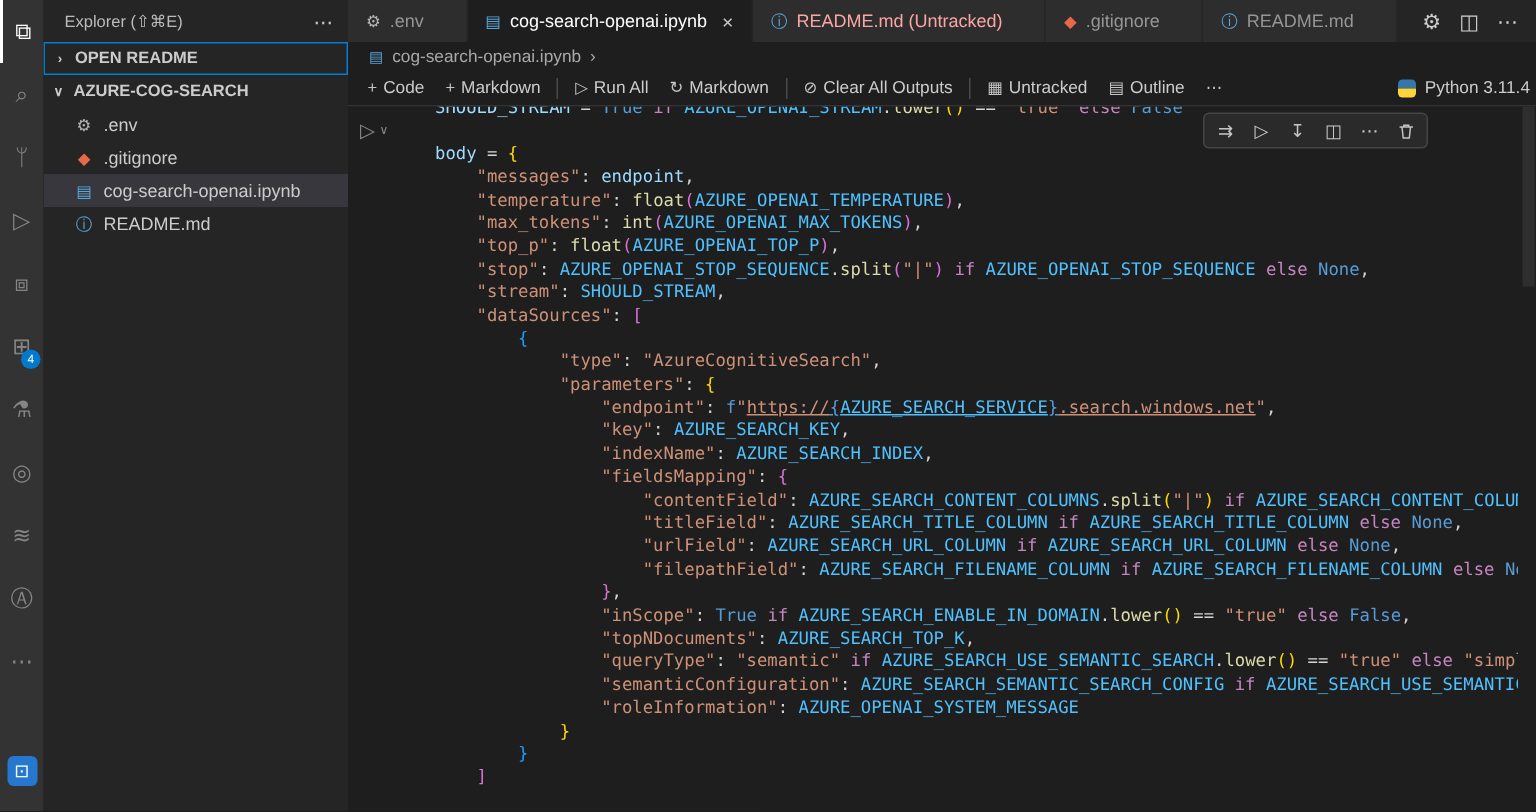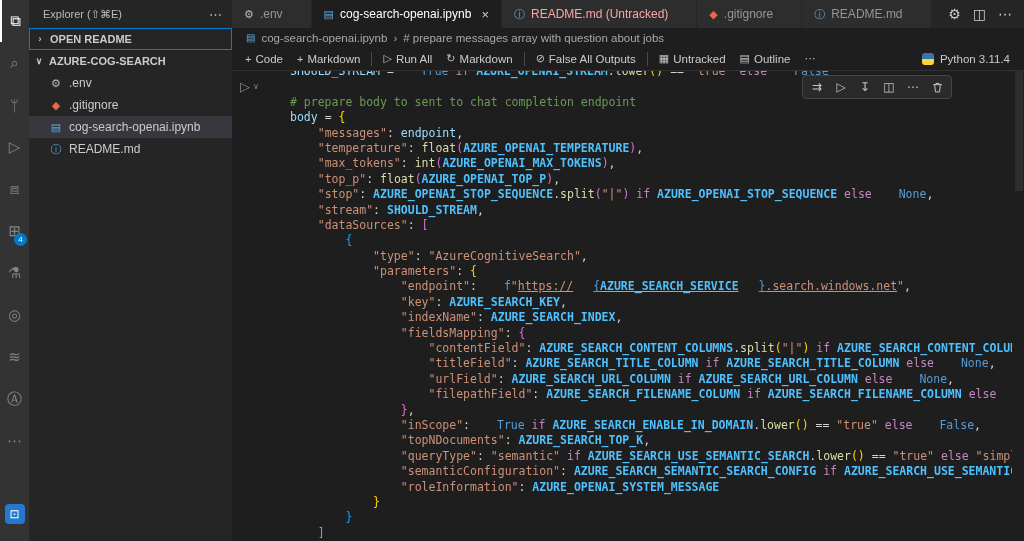--- a/index.html
+++ b/index.html
@@ -44,41 +44,41 @@
   .tab-actions span { cursor:pointer; }
 
   .breadcrumbs { height:19px; display:flex; align-items:center; gap:6px; padding-left:14px; color:#a9a9a9; font-size:11.5px; background:#1e1e1e; flex-shrink:0; white-space:nowrap; }
   .breadcrumbs .bicon { font-size:10px; color:#5aa7d7; }
   .breadcrumbs .bitem { cursor:pointer; }
 
   .nbtoolbar { height:24px; display:flex; align-items:center; padding-left:6px; background:#1e1e1e; border-bottom:1px solid #333333; flex-shrink:0; }
   .tbtn { display:flex; align-items:center; gap:4px; padding:0 7px; height:22px; color:#cccccc; font-size:11.5px; background:none; border:none; font-family:"Liberation Sans",sans-serif; cursor:pointer; white-space:nowrap; }
   .tglyph { font-size:11px; color:#c5c5c5; }
   .tsep { width:1px; height:14px; background:#4a4a4a; margin:0 4px; }
-  .kernel { margin-left:auto; display:flex; align-items:center; gap:6px; padding-right:14px; color:#cccccc; font-size:11.5px; cursor:pointer;justify-content:space-between; }
+  .kernel { margin-left:auto; display:flex; align-items:center; gap:6px; padding-right:4px; color:#cccccc; font-size:11.5px; cursor:pointer;justify-content:space-between; }
   .py-icon { width:12px; height:12px; display:inline-block; position:relative; }
   .py-icon::before { content:""; position:absolute; left:0; top:0; width:12px; height:6px; background:#3776ab; border-radius:3px 3px 0 0; }
   .py-icon::after  { content:""; position:absolute; left:0; bottom:0; width:12px; height:6px; background:#ffd43b; border-radius:0 0 3px 3px; }
 
   
   .nbarea { position:relative; flex:1; overflow:hidden; background:#1e1e1e; }
   .cell-gutter { position:absolute; left:8px; top:8px; display:flex; gap:3px; align-items:flex-start; color:#8a8a8a; cursor:pointer; }
   .runbtn { font-size:13px; }
   .runchev { font-size:8px; margin-top:3px; }
 
   .code { position:absolute; left:58px; top:0; right:12px; bottom:0; overflow:hidden; font-family:"DejaVu Sans Mono", monospace; font-size:11.5px; line-height:15.4px; cursor:text; }
   .code-lines { margin-top:-7px; }
   .cl { white-space:pre; height:15.4px; }
   .cl .w { color:#d4d4d4; }
   .cl .c { color:#6a9955; }
   .cl .s { color:#ce9178; }
   .cl .k { color:#c586c0; }
-  .cl .n { color:#569cd6;margin-left:20px; }
+  .cl .n { color:#569cd6; }
   .cl .v { color:#9cdcfe; }
-  .cl .u { color:#4fc1ff;font-weight:bold; }
+  .cl .u { color:#4fc1ff; }
   .cl .f { color:#dcdcaa; }
   .cl .y { color:#ffd700; }
   .cl .m { color:#da70d6; }
   .cl .b { color:#179fff; }
   .cl .ul { text-decoration:underline; }
 
   .cell-toolbar { position:absolute; top:4px; right:72px; display:flex; align-items:center; gap:2px; background:#2a2a2b; border:1px solid #454545; border-radius:4px; padding:1px 3px; }
   .ct-btn { width:22px; height:20px; display:flex; align-items:center; justify-content:center; color:#c5c5c5; font-size:12px; cursor:pointer; }
 
   .scroll-thumb { position:absolute; right:1px; top:0; width:8px; height:120px; background:rgba(121,121,121,0.18); }
@@ -193,21 +193,20 @@
         <span>⚙</span>
         <span>◫</span>
         <span>⋯</span>
       </div>
     </div>
 
     <div class="breadcrumbs">
       <span class="bicon">▤</span>
       <span class="bitem">cog-search-openai.ipynb</span>
       <span>›</span>
-      <span class="bitem"># prepare messages array with question about jobs</span>
     </div>
 
     <div class="nbtoolbar">
       <button class="tbtn">
         <span class="tglyph">+</span>
         <span>Code</span>
       </button>
       <button class="tbtn">
         <span class="tglyph">+</span>
         <span>Markdown</span>
@@ -217,21 +216,21 @@
         <span class="tglyph">▷</span>
         <span>Run All</span>
       </button>
       <button class="tbtn">
         <span class="tglyph">↻</span>
         <span>Markdown</span>
       </button>
       <span class="tsep"></span>
       <button class="tbtn">
         <span class="tglyph">⊘</span>
-        <span>False All Outputs</span>
+        <span>Clear All Outputs</span>
       </button>
       <span class="tsep"></span>
       <button class="tbtn">
         <span class="tglyph">▦</span>
         <span>Untracked</span>
       </button>
       <button class="tbtn">
         <span class="tglyph">▤</span>
         <span>Outline</span>
       </button>
@@ -247,21 +246,20 @@
     <div class="nbarea">
       <div class="cell-gutter">
         <span class="runbtn">▷</span>
         <span class="runchev">∨</span>
       </div>
 
       <div class="code">
         <div class="code-lines">
             <div class="cl"><span class="v">SHOULD_STREAM</span><span class="w"> = </span><span class="n">True</span><span class="w"> </span><span class="k">if</span><span class="w"> </span><span class="u">AZURE_OPENAI_STREAM</span><span class="w">.</span><span class="f">lower</span><span class="y">()</span><span class="w"> == </span><span class="s">"true"</span><span class="w"> </span><span class="k">else</span><span class="w"> </span><span class="n">False</span></div>
             <div class="cl"><span class="w"></span></div>
-            <div class="cl"><span class="c"># prepare body to sent to chat completion endpoint</span></div>
             <div class="cl"><span class="v">body</span><span class="w"> = </span><span class="y">{</span></div>
             <div class="cl"><span class="w">    </span><span class="s">"messages"</span><span class="w">: </span><span class="v">endpoint</span><span class="w">,</span></div>
             <div class="cl"><span class="w">    </span><span class="s">"temperature"</span><span class="w">: </span><span class="f">float</span><span class="m">(</span><span class="u">AZURE_OPENAI_TEMPERATURE</span><span class="m">)</span><span class="w">,</span></div>
             <div class="cl"><span class="w">    </span><span class="s">"max_tokens"</span><span class="w">: </span><span class="f">int</span><span class="m">(</span><span class="u">AZURE_OPENAI_MAX_TOKENS</span><span class="m">)</span><span class="w">,</span></div>
             <div class="cl"><span class="w">    </span><span class="s">"top_p"</span><span class="w">: </span><span class="f">float</span><span class="m">(</span><span class="u">AZURE_OPENAI_TOP_P</span><span class="m">)</span><span class="w">,</span></div>
             <div class="cl"><span class="w">    </span><span class="s">"stop"</span><span class="w">: </span><span class="u">AZURE_OPENAI_STOP_SEQUENCE</span><span class="w">.</span><span class="f">split</span><span class="m">(</span><span class="s">"|"</span><span class="m">)</span><span class="w"> </span><span class="k">if</span><span class="w"> </span><span class="u">AZURE_OPENAI_STOP_SEQUENCE</span><span class="w"> </span><span class="k">else</span><span class="w"> </span><span class="n">None</span><span class="w">,</span></div>
             <div class="cl"><span class="w">    </span><span class="s">"stream"</span><span class="w">: </span><span class="u">SHOULD_STREAM</span><span class="w">,</span></div>
             <div class="cl"><span class="w">    </span><span class="s">"dataSources"</span><span class="w">: </span><span class="m">[</span></div>
             <div class="cl"><span class="w">        </span><span class="b">{</span></div>
             <div class="cl"><span class="w">            </span><span class="s">"type"</span><span class="w">: </span><span class="s">"AzureCognitiveSearch"</span><span class="w">,</span></div>

